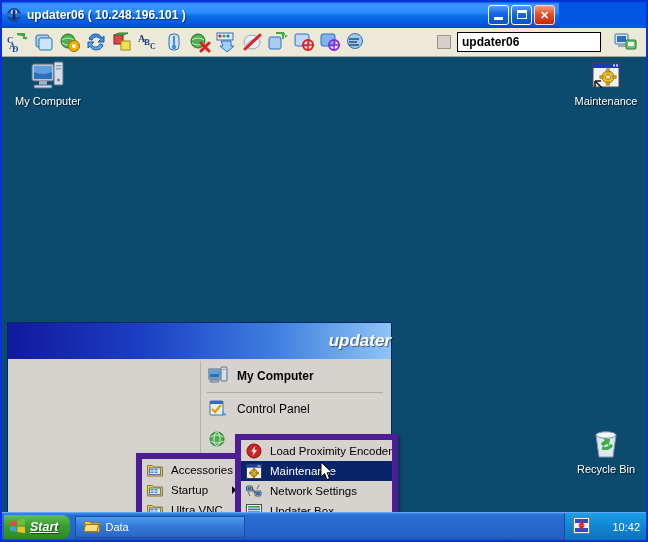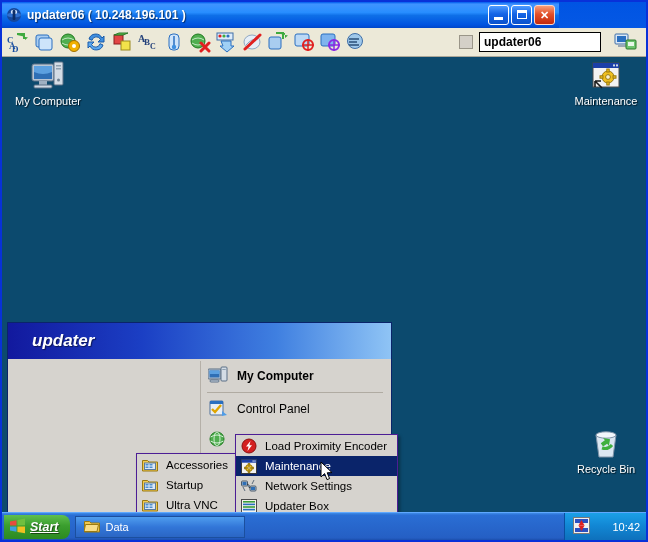--- a/index.html
+++ b/index.html
@@ -33,53 +33,53 @@
 
   
   .toolbar{position:absolute;left:2px;top:28px;width:644px;height:29px;
     background:#ece9d8;border-bottom:1px solid #aca899;display:flex;align-items:center;
     box-sizing:border-box;}
   .tb-icons{display:flex;align-items:center;padding-left:3px;gap:1px;}
   .tbi{width:25px;height:25px;position:relative;display:flex;align-items:center;justify-content:center;}
   .tbi svg{display:block;}
   .tb-gap{flex:1 1 auto;}
   .tb-sq{width:12px;height:12px;background:#d4d0c8;border:1px solid #9a9689;margin-right:6px;flex:0 0 auto;}
-  .tb-input{width:122px;height:20px;background:#fff;border:1px solid #000;
+  .tb-input{width:144px;height:20px;background:#fff;border:1px solid #000;
     font-weight:bold;font-size:12px;color:#000;padding:0 0 0 4px;line-height:19px;
     box-sizing:border-box;overflow:hidden;white-space:nowrap;flex:0 0 auto;}
   .tb-btn{width:28px;height:25px;margin-left:10px;margin-right:5px;background:#ece9d8;
     border:1px solid #ece9d8;display:flex;align-items:center;justify-content:center;flex:0 0 auto;}
 
   
   .desktop{position:absolute;left:2px;top:57px;width:644px;height:455px;background:#0c4a6e;overflow:hidden;}
 
   .dicon{position:absolute;width:76px;text-align:center;cursor:default;}
   .dicon .gfx{height:34px;display:flex;align-items:flex-end;justify-content:center;}
   .dicon .lbl{color:#fff;font-size:11px;line-height:13px;margin-top:2px;
     text-shadow:1px 1px 1px rgba(0,0,0,.7);}
 
   
   .startmenu{position:absolute;left:5px;top:265px;width:385px;height:248px;
     border:1px solid #0a246a;box-sizing:border-box;background:#d6d3ce;}
   .sm-header{height:38px;background:linear-gradient(90deg,#12199e 0%,#1b3fc4 35%,#3f7fe0 70%,#8fc4f5 100%);
-    display:flex;align-items:center;padding-left:24px;box-sizing:border-box;
-    border-bottom:2px solid #d6d3ce;}
+    display:flex;align-items:center;padding-left:12px;box-sizing:border-box;
+    border-bottom:2px solid #d6d3ce;justify-content:flex-end;}
   .sm-header .user{color:#fff;font-style:italic;font-weight:bold;font-size:17px;
     text-shadow:1px 1px 1px rgba(0,0,0,.5);}
   .sm-body{display:flex;height:170px;}
   .sm-left{width:192px;background:#d6d3ce;border-right:1px solid #b5b0a8;position:relative;}
   .sm-right{flex:1;background:#d6d3ce;position:relative;}
   .sm-item{display:flex;align-items:center;height:30px;padding-left:6px;gap:8px;}
   .sm-item .ico{width:22px;height:22px;display:flex;align-items:center;justify-content:center;flex:0 0 auto;}
   .sm-item .txt{font-size:12px;color:#000;}
   .sm-item .txt.bold{font-weight:bold;}
   .sm-sep{height:1px;background:#b0aba2;margin:1px 8px 1px 6px;}
 
   
-  .menu{position:absolute;background:#d6d3ce;border:1px solid #4c1d95;box-shadow:2px 2px 3px rgba(0,0,0,.35);
+  .menu{position:absolute;background:#d6d3ce;border:6px solid #4c1d95;box-shadow:2px 2px 3px rgba(0,0,0,.35);
     padding:1px 0;box-sizing:border-box;}
   .menu-item{display:flex;align-items:center;height:20px;padding:0 4px 0 4px;gap:7px;white-space:nowrap;}
   .menu-item .mico{width:18px;height:18px;display:flex;align-items:center;justify-content:center;flex:0 0 auto;}
   .menu-item .mtxt{font-size:11.5px;color:#000;flex:1 1 auto;}
   .menu-item .marr{width:0;height:0;border-left:4px solid #000;border-top:4px solid transparent;border-bottom:4px solid transparent;margin-left:6px;}
   .menu-item.sel{background:#0a246a;}
   .menu-item.sel .mtxt{color:#fff;}
 
   #programs-menu{left:134px;top:396px;width:110px;}
   #updater-menu{left:233px;top:377px;width:163px;}

